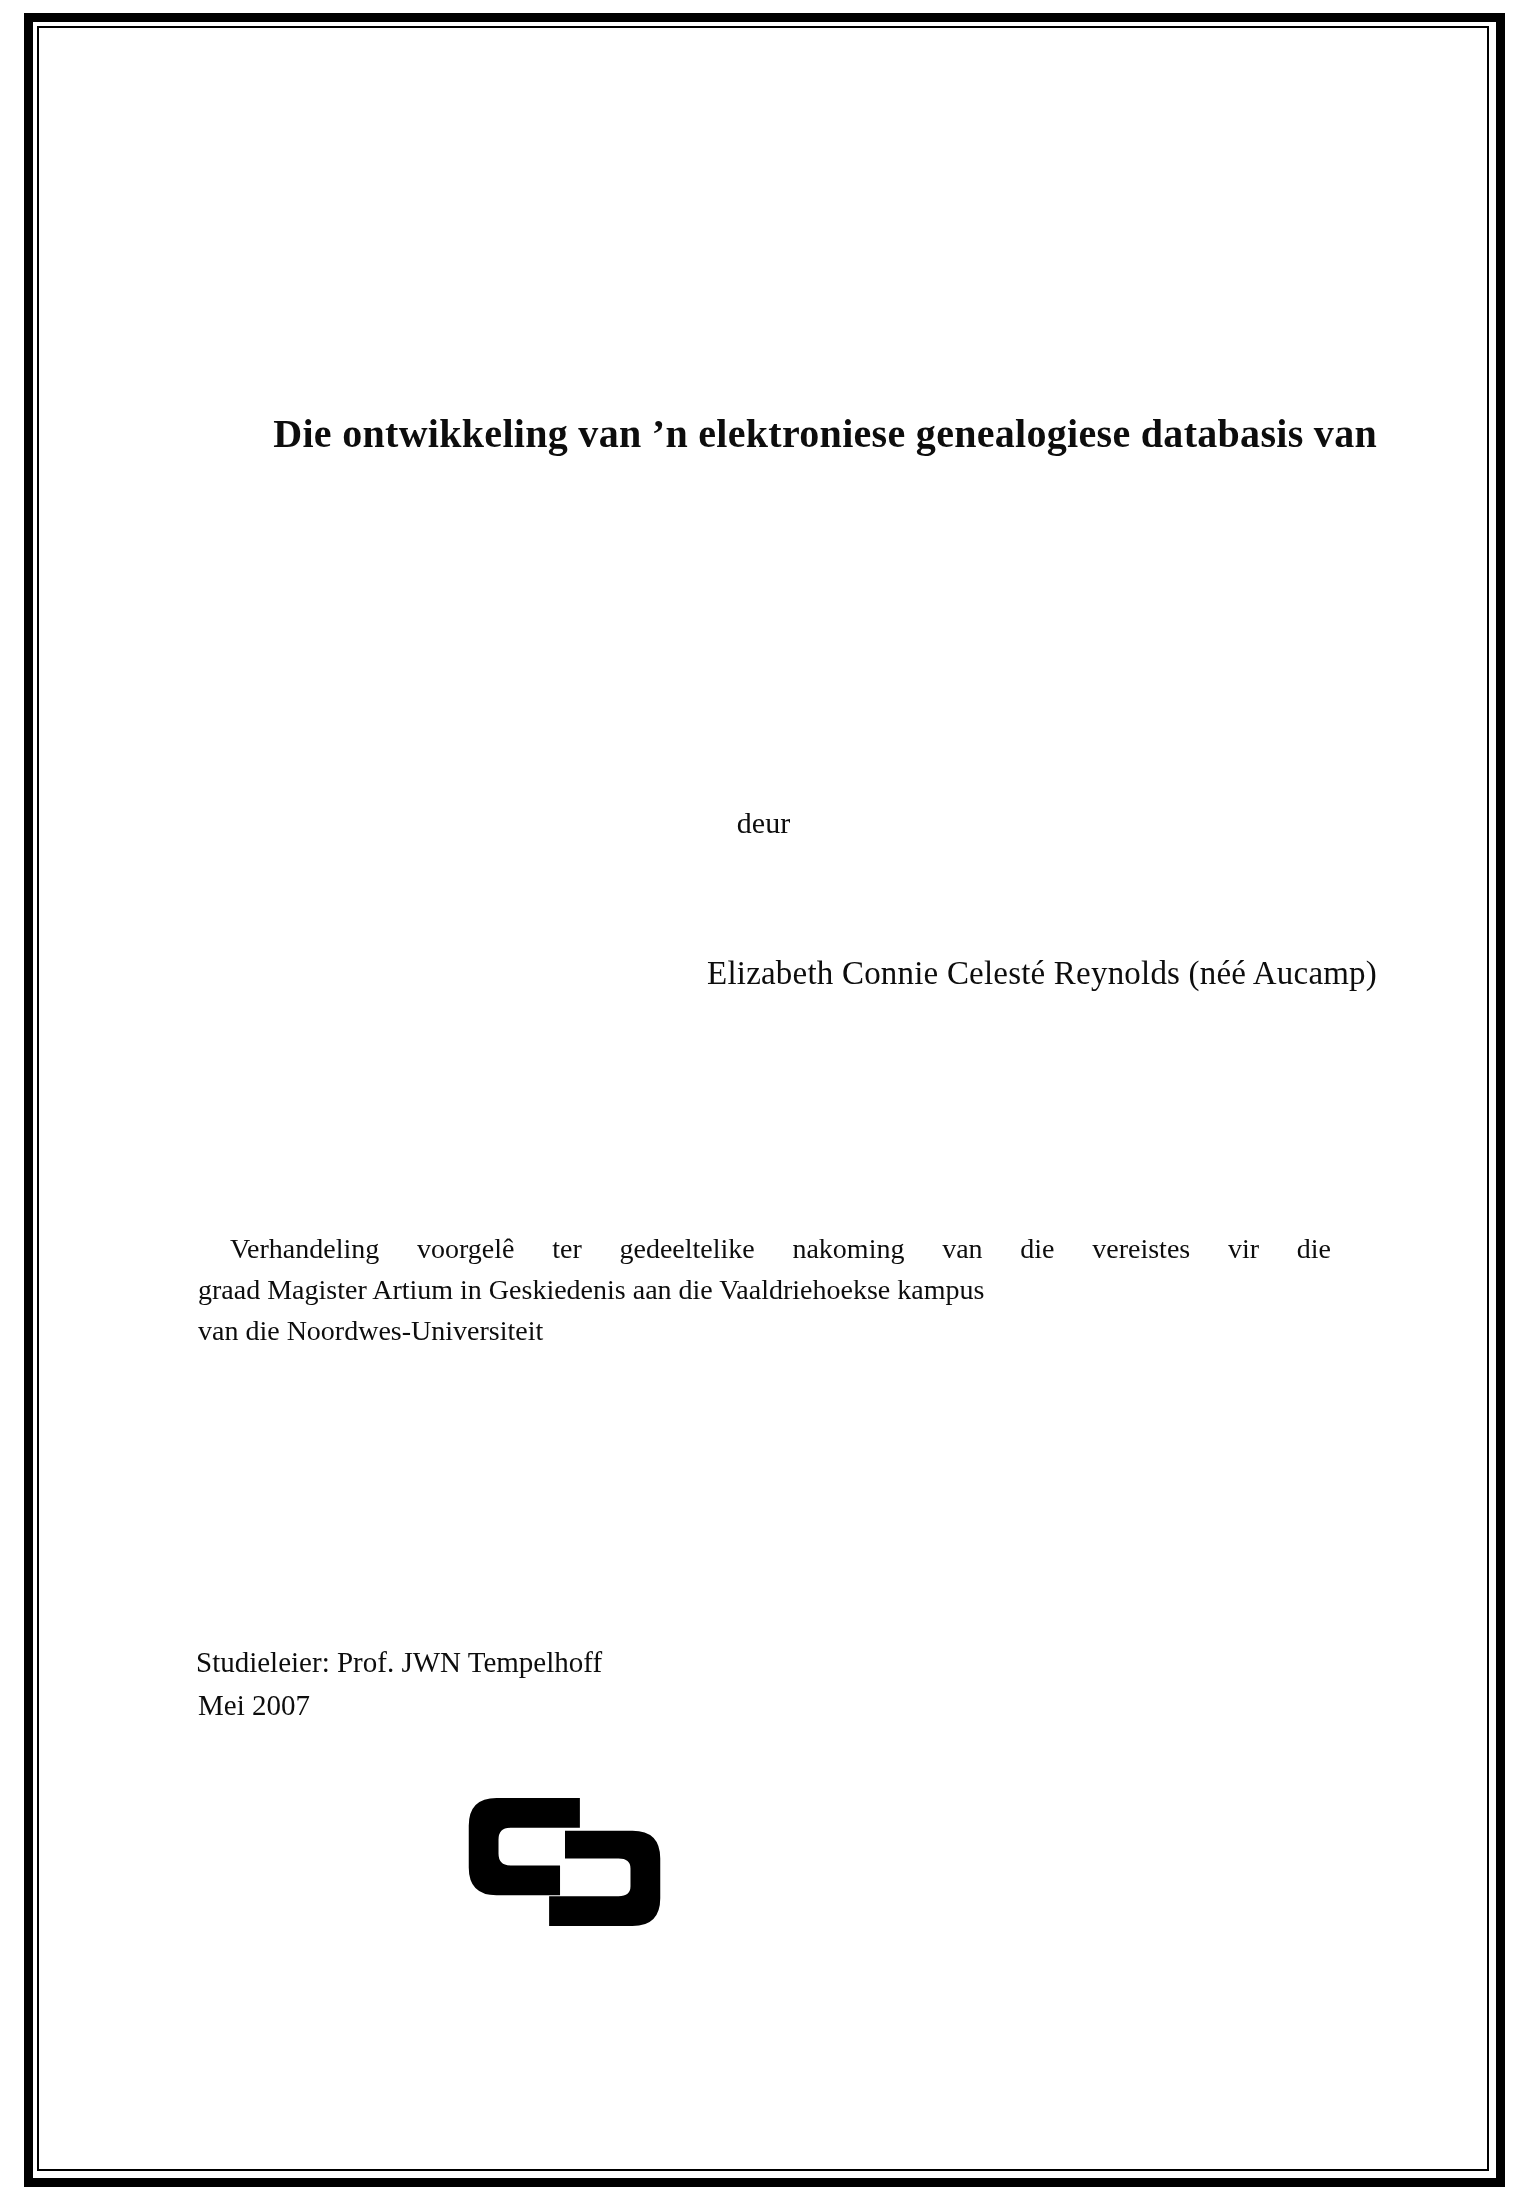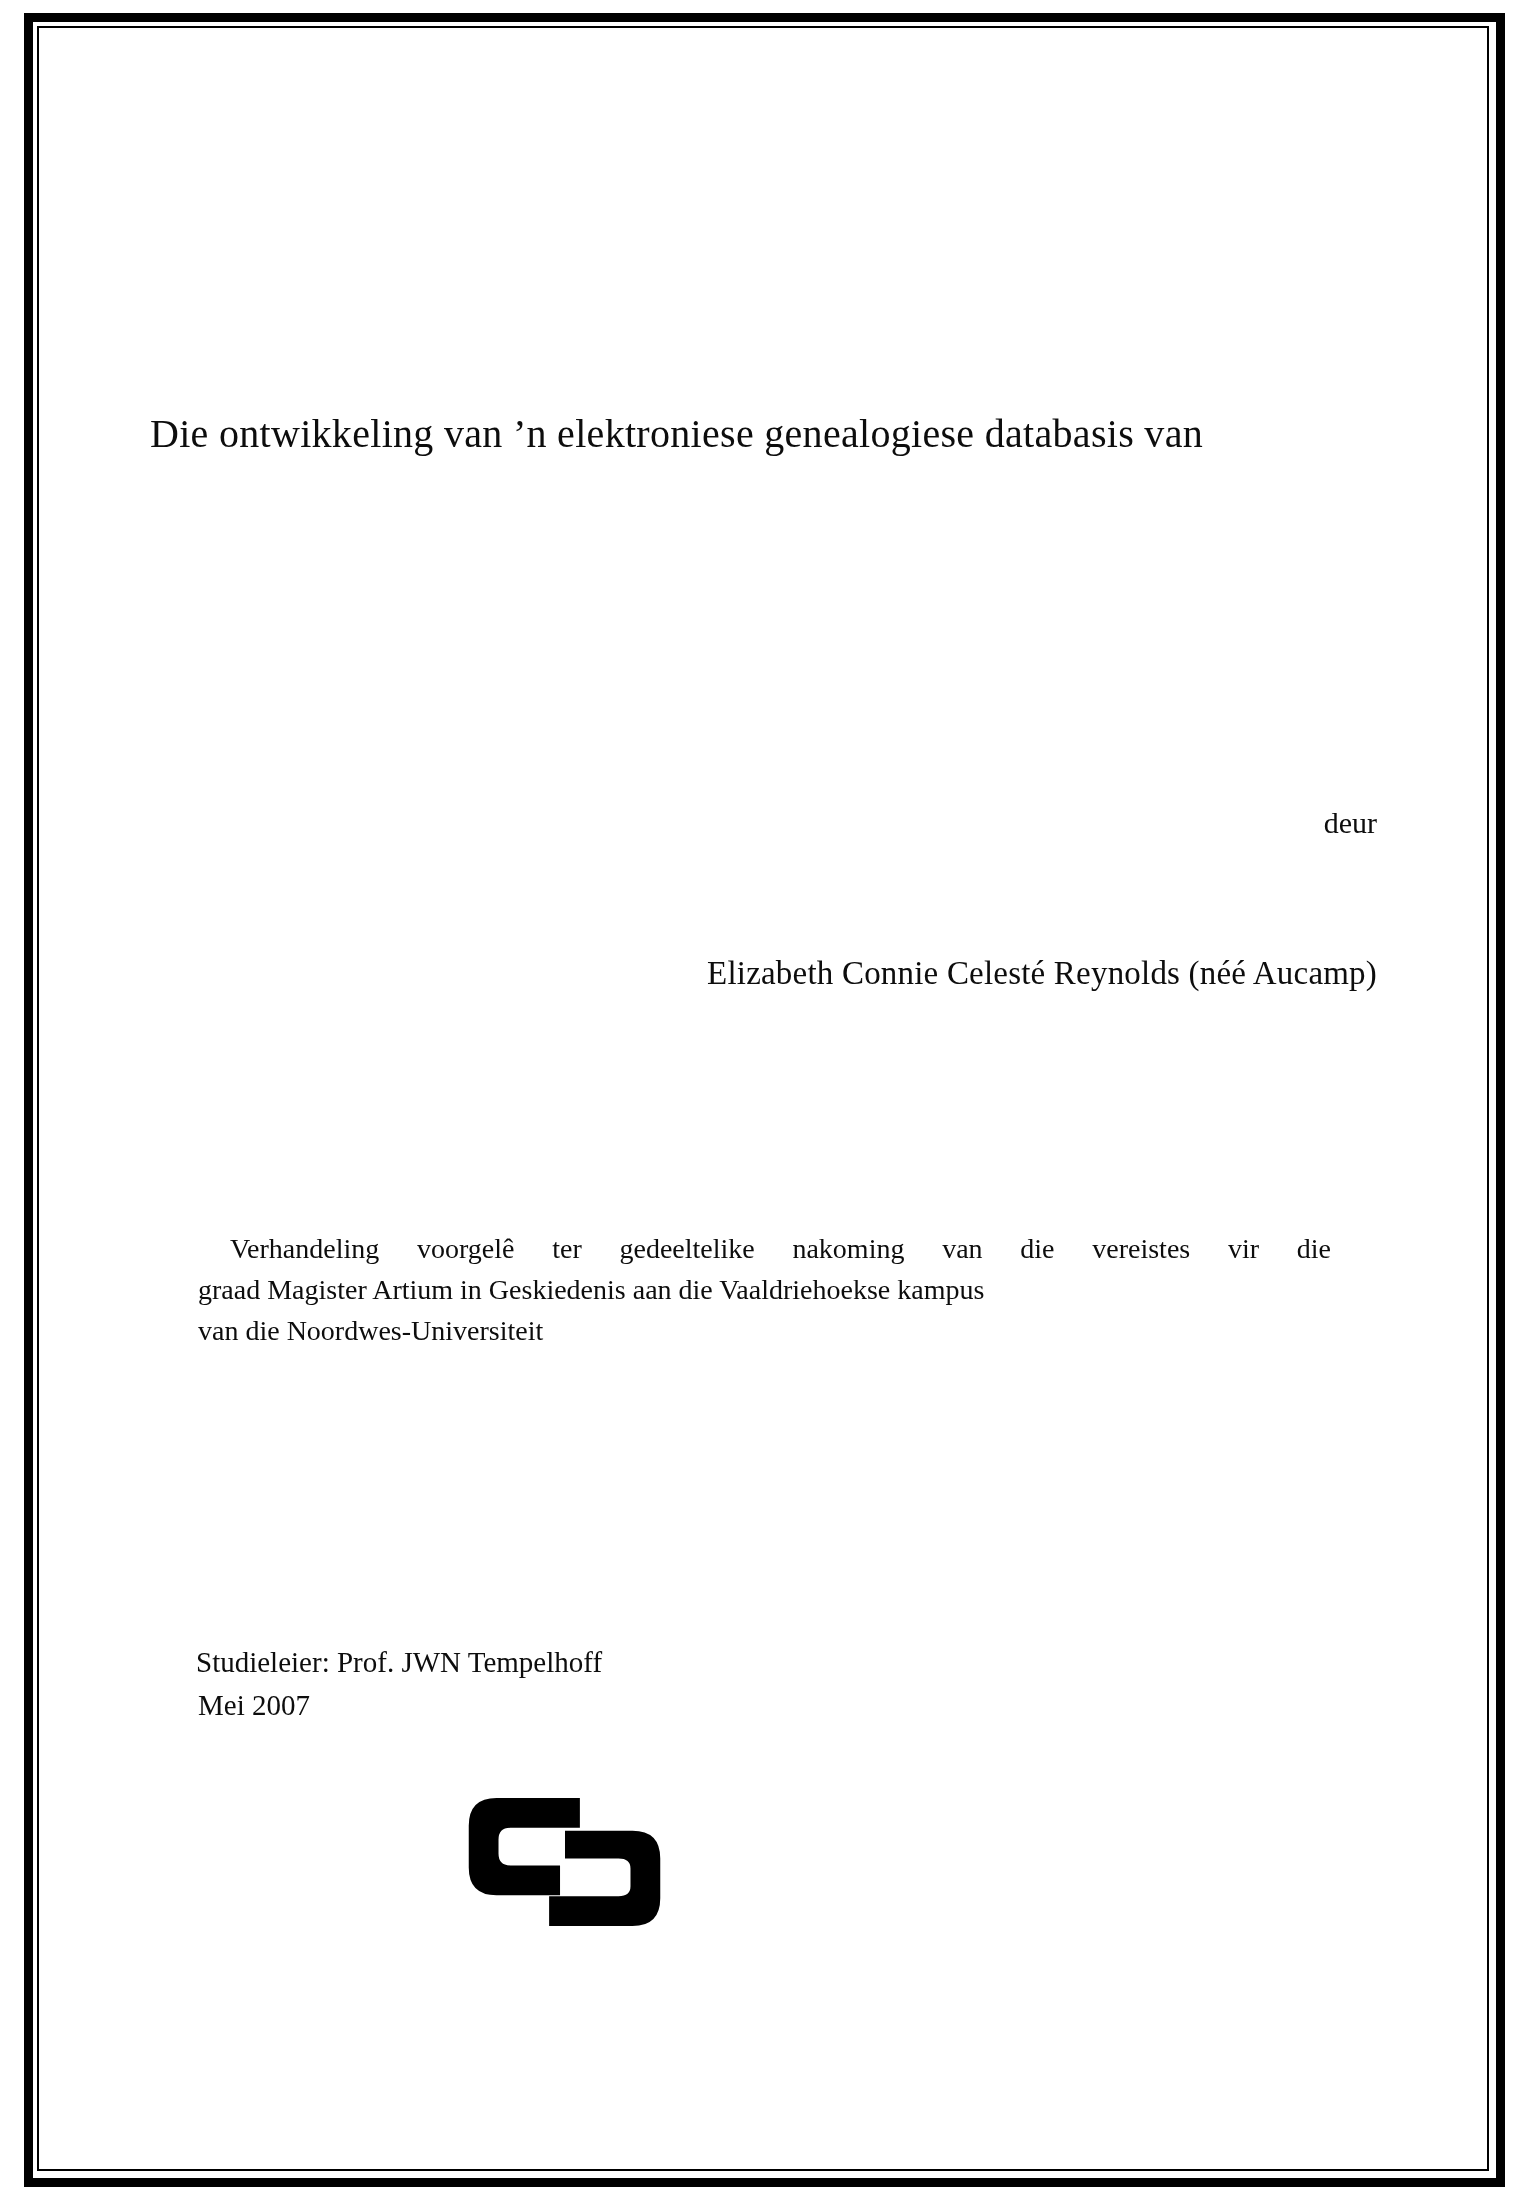--- a/index.html
+++ b/index.html
@@ -16,27 +16,28 @@
     width:1463px; height:2156px;
     border:9px solid #000;
   }
   .frame-inner {
     position:absolute; left:37px; top:26px;
     width:1448px; height:2141px;
     border:2px solid #000;
   }
   .title {
     position:absolute; left:150px; right:150px; top:395px;
-    text-align:left;
+    text-align:right;
     font-size:40px; line-height:77px; letter-spacing:0.3px;
     white-space:nowrap;
+    font-weight:bold;
   }
   .byline {
     position:absolute; left:150px; right:150px; top:806px;
-    text-align:right; font-size:30px;
+    text-align:center; font-size:30px;
   }
   .author {
     position:absolute; left:150px; right:150px; top:955px;
     text-align:right; font-size:33px; letter-spacing:0.2px;
   }
   .statement {
     position:absolute; left:198px; width:1133px; top:1228px;
     font-size:28px; line-height:41px;
   }
   .justify { text-align:justify; text-align-last:justify;margin-left:32px; }

